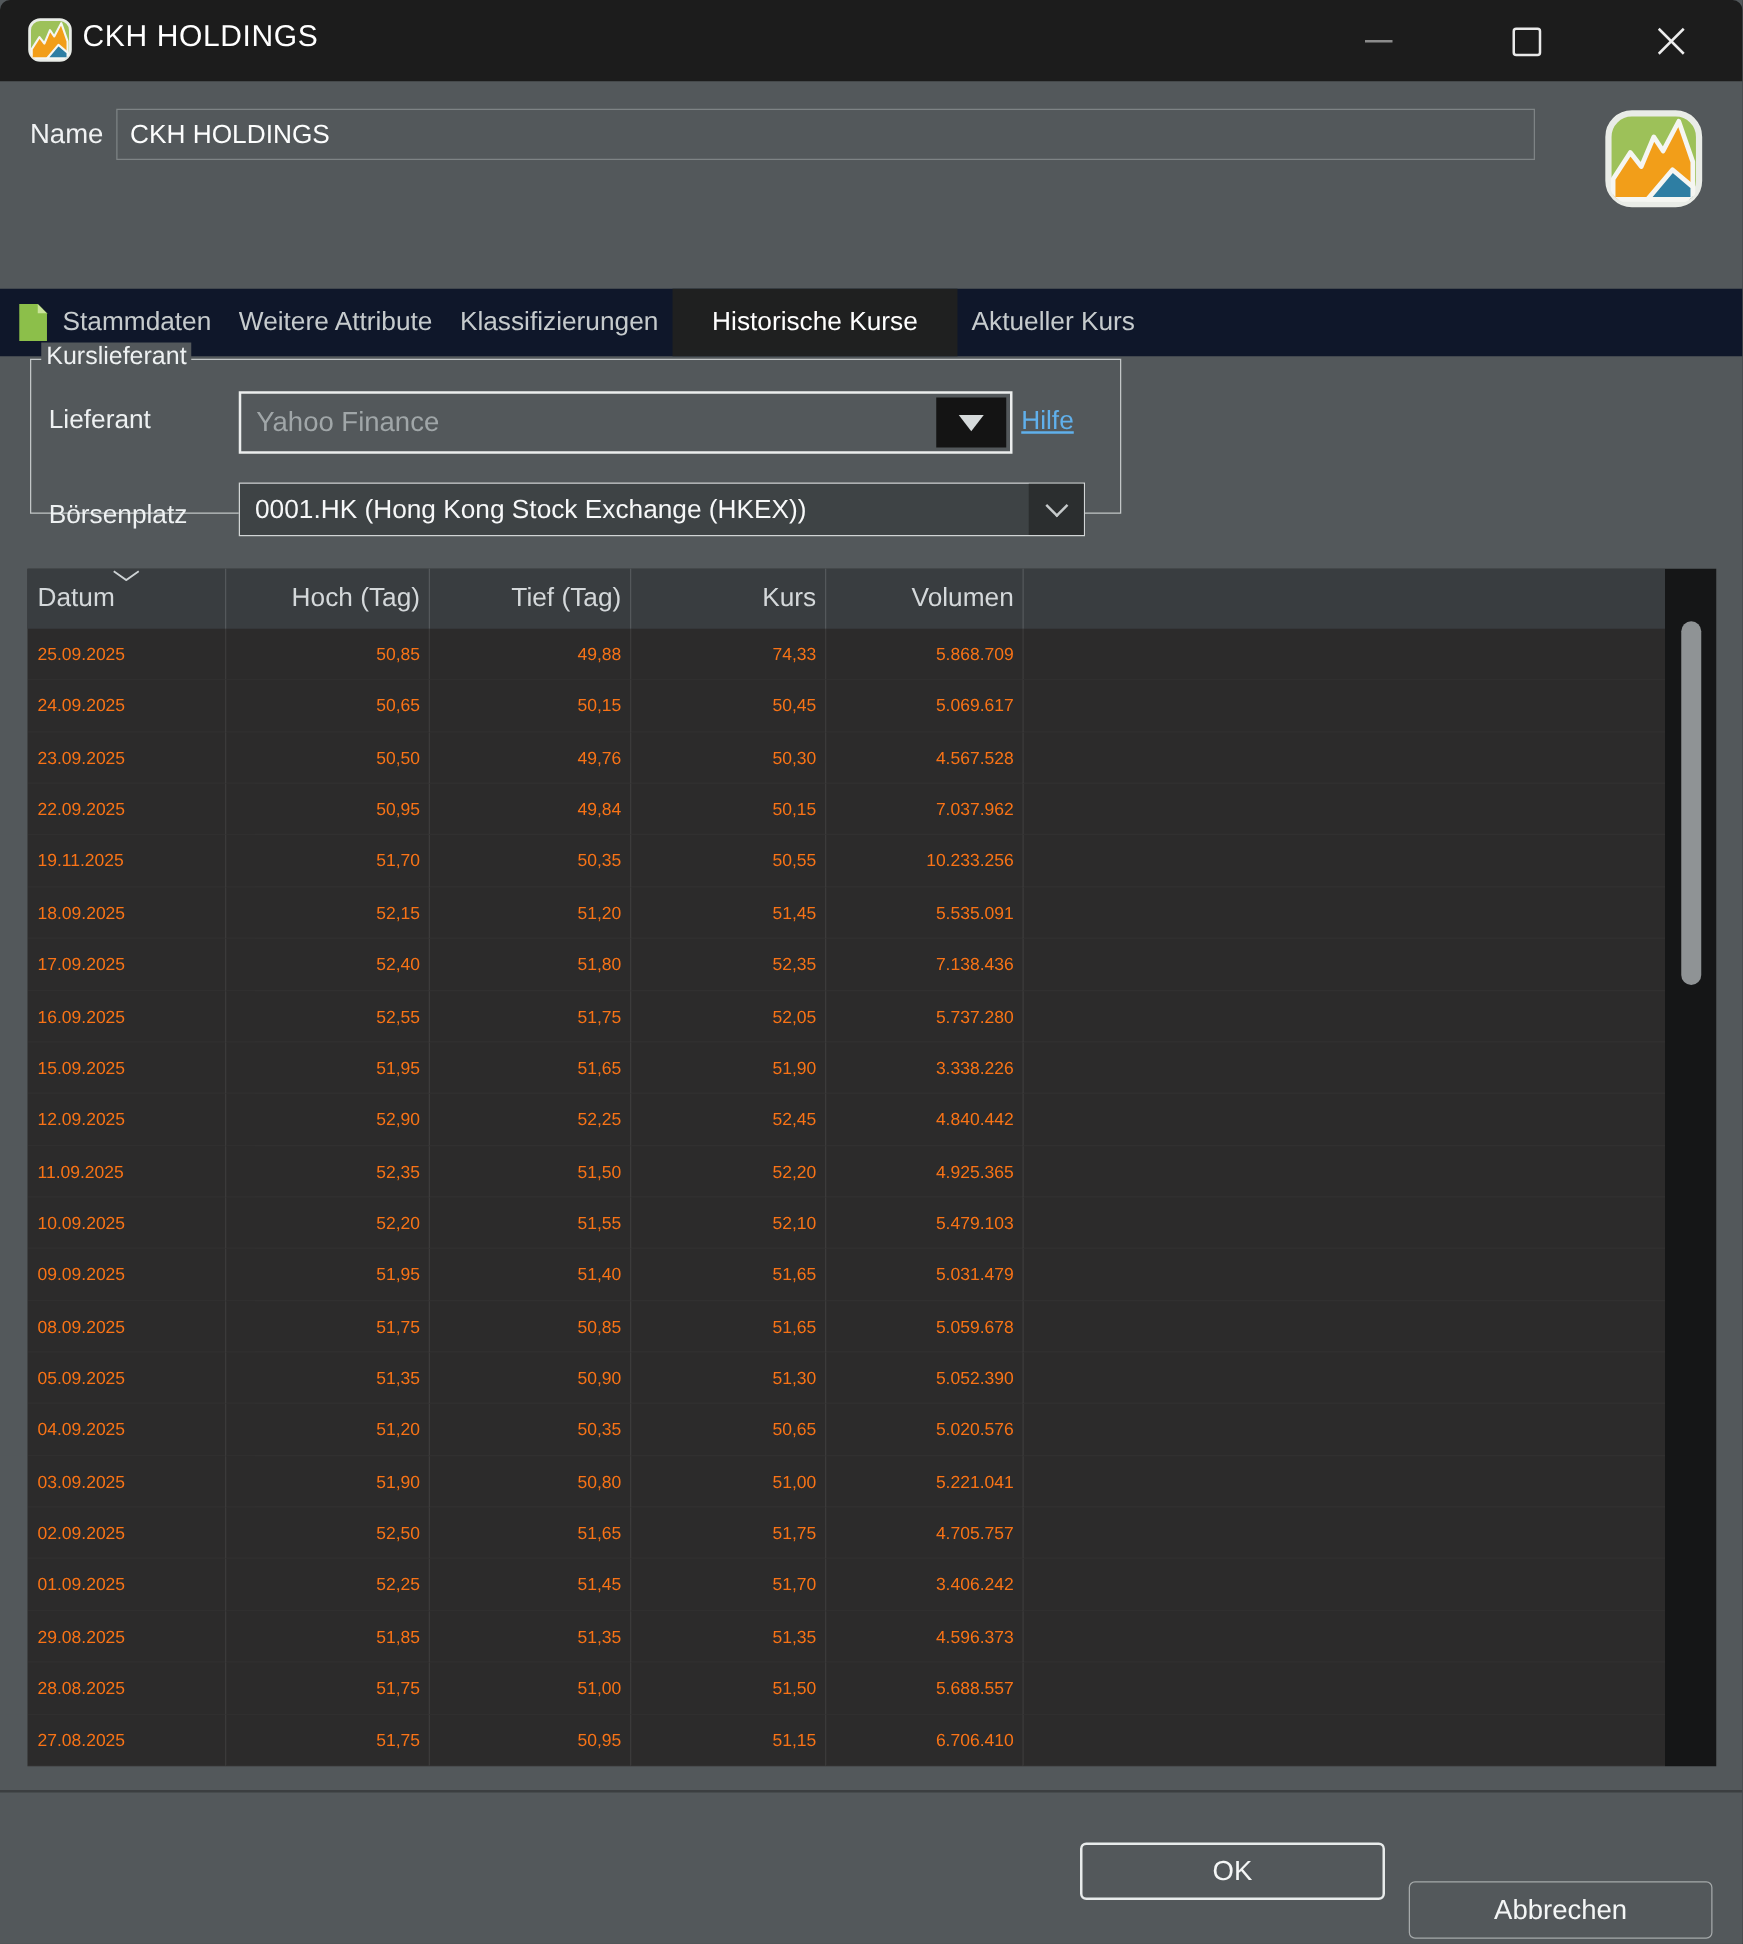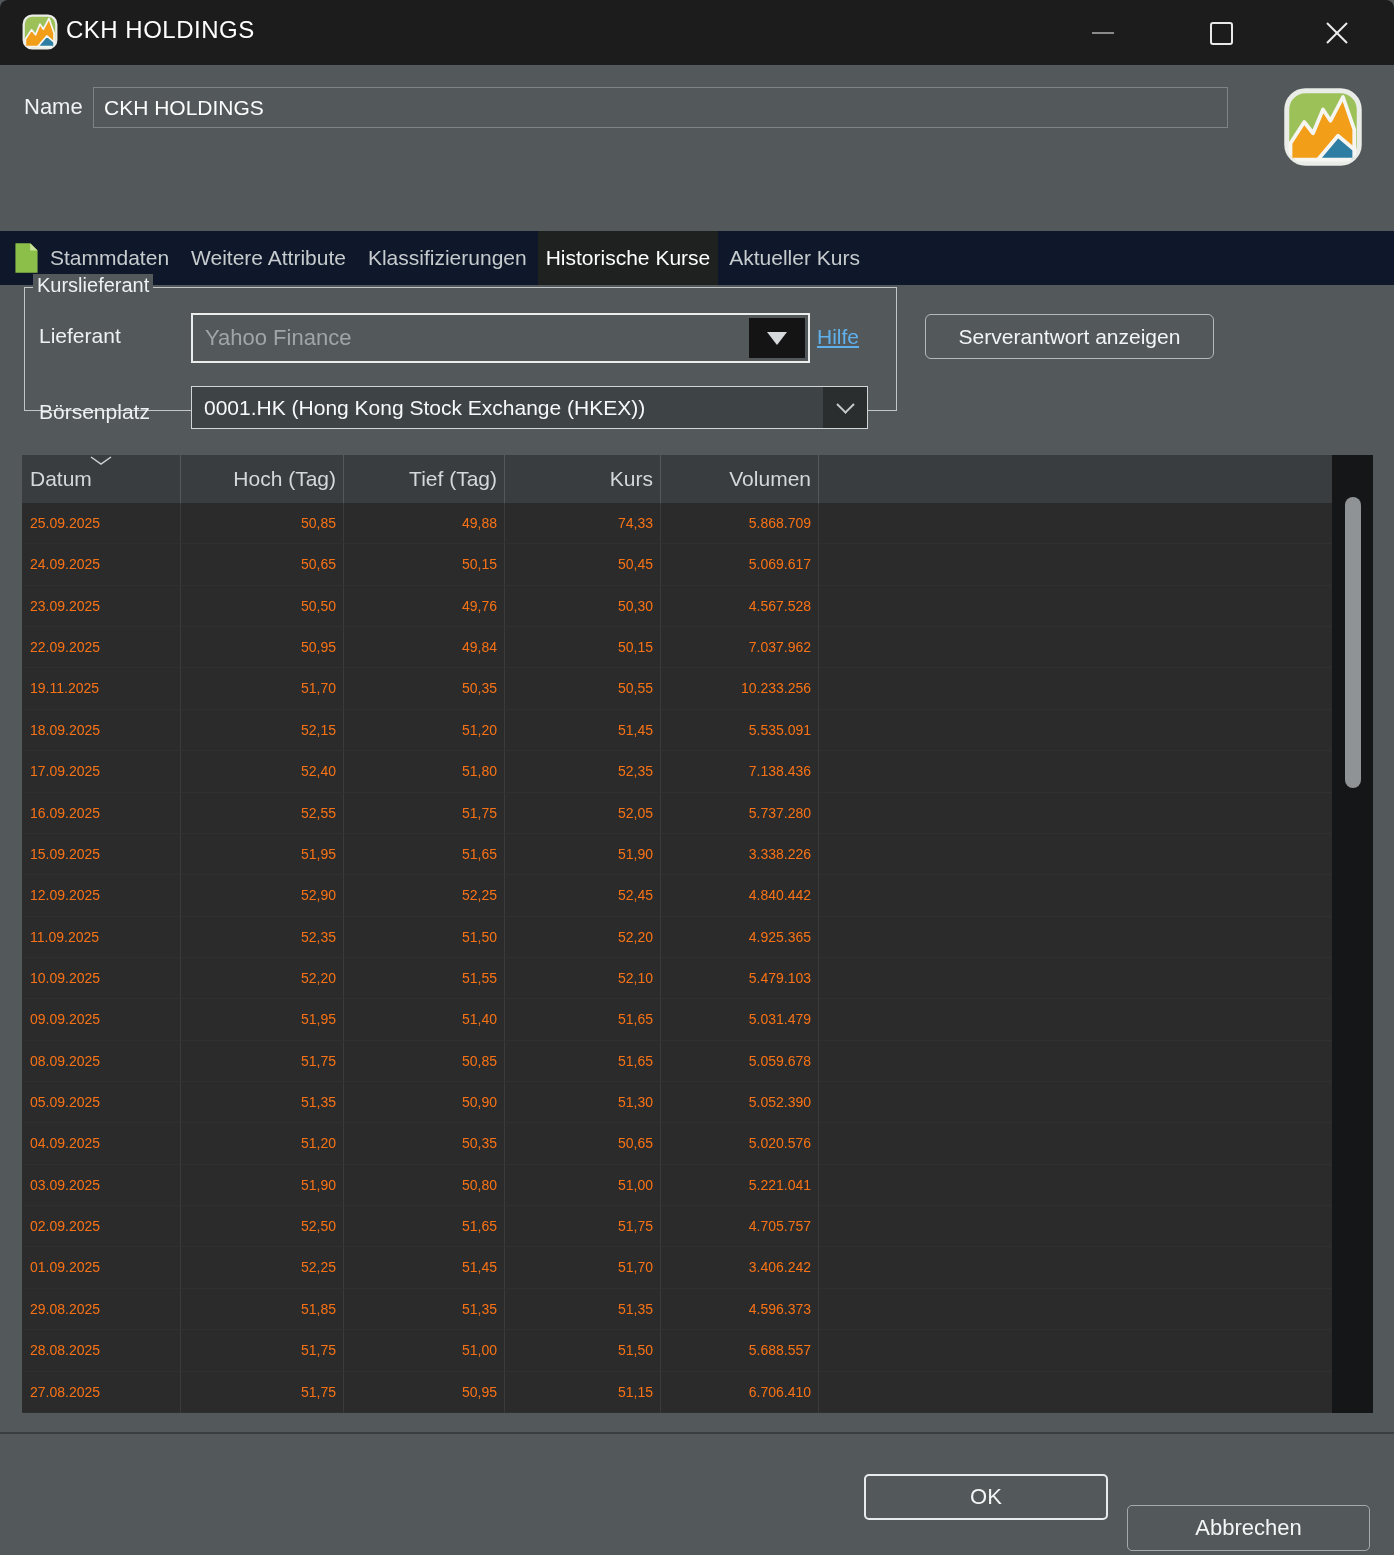--- a/index.html
+++ b/index.html
@@ -21,21 +21,21 @@
   .name-input{position:absolute;left:93px;top:87px;width:1135px;height:41px;box-sizing:border-box;
     background:transparent;border:1px solid #7e8385;color:#fcfdfd;font-size:21px;
     font-family:"Liberation Sans",sans-serif;padding:0 0 0 10px;outline:none;}
   .big-icon{position:absolute;left:1283px;top:87px;width:80px;height:80px;display:block;}
 
   
   .tabbar{position:absolute;left:0;top:203px;width:100%;height:54px;background:#0f172a;margin-top:28px;}
   .doc-icon{position:absolute;left:14px;top:11px;}
   .tabs{position:absolute;left:39px;top:0;height:54px;display:flex;}
   .tab{height:54px;line-height:54px;padding:0 11px;font-size:21px;color:#c6cbcd;cursor:default;white-space:nowrap;}
-  .tab.active{background:#1f2020;color:#ffffff;padding:0 8px;}
+  .tab.active{background:#1f2020;color:#ffffff;padding:0 32px;}
 
   
   .groupbox{position:absolute;left:24px;top:287px;width:873px;height:124px;
     border:1px solid #c2c6c7;box-sizing:border-box;padding-left:33px;}
   .group-label{position:absolute;top:-14px;left:8px;background:#53585b;padding:0 4px;
     font-size:20px;color:#eef1f2;}
   .fld-label{position:absolute;font-size:21px;color:#eef1f2;}
   .lbl-lieferant{left:14px;top:36px;}
   .lbl-boersenplatz{left:14px;top:112px;}
   .combo1{position:absolute;left:166px;top:25px;width:619px;height:50px;box-sizing:border-box;
@@ -159,21 +159,20 @@
     </div>
     <a class="hilfe">Hilfe</a>
     <span class="fld-label lbl-boersenplatz">Börsenplatz</span>
     <div class="combo2">
       <span class="combo2-text">0001.HK (Hong Kong Stock Exchange (HKEX))</span>
       <span class="combo2-arrow">
           <i class="chev"></i>
         </span>
     </div>
   </div>
-  <button class="server-btn">Serverantwort anzeigen</button>
 
   <div class="table">
     <div class="thead">
       <div class="th c0">
         <svg class="sort-ind" width="24" height="9" viewBox="0 0 24 9">
           <polyline points="2,1 12,8 22,1" fill="none" stroke="#cdd2d4" stroke-width="1.5"></polyline>
         </svg>
         <span>Datum</span>
       </div>
       <div class="th c1 num">Hoch (Tag)</div>

